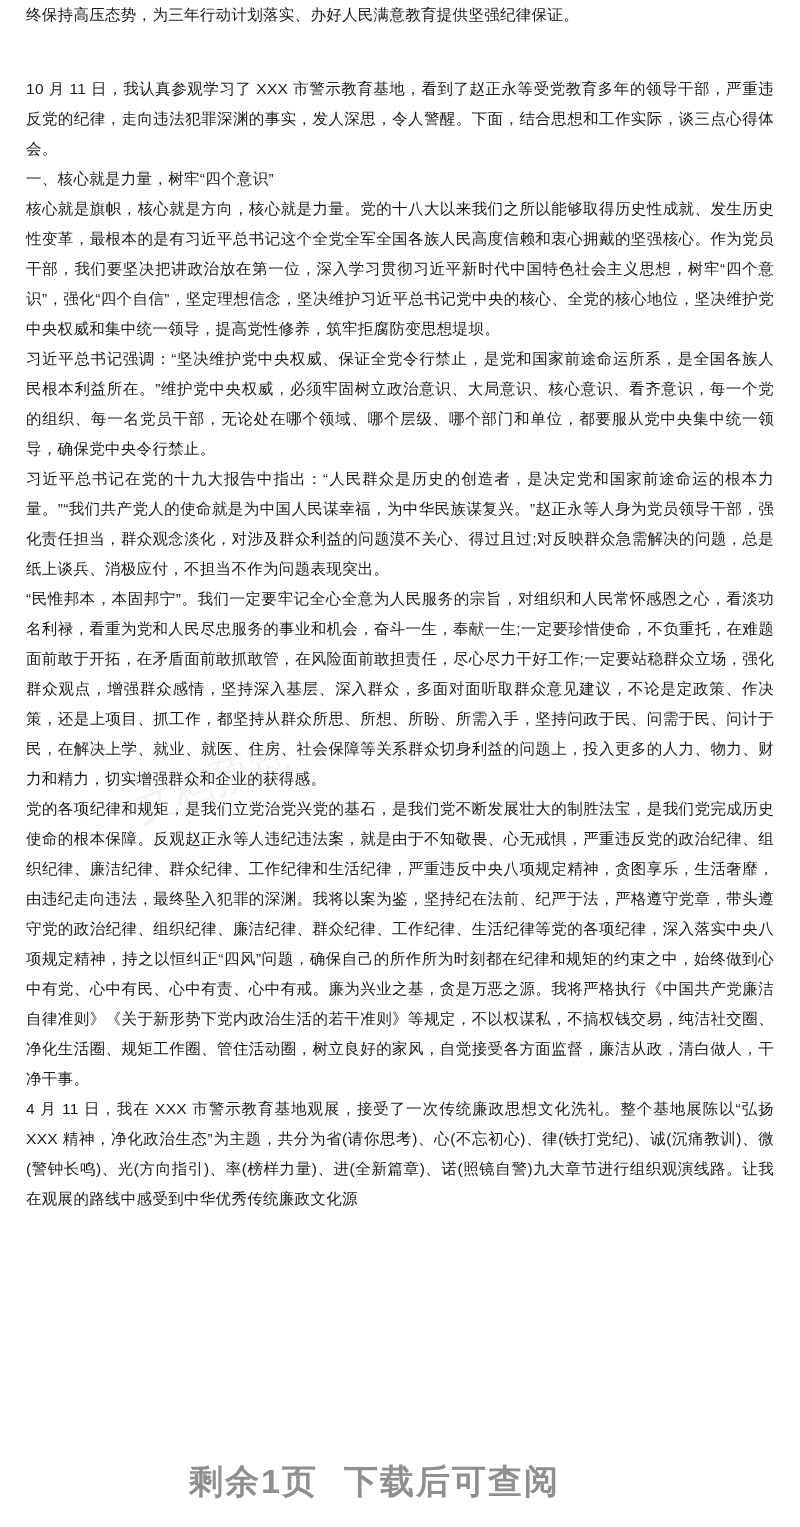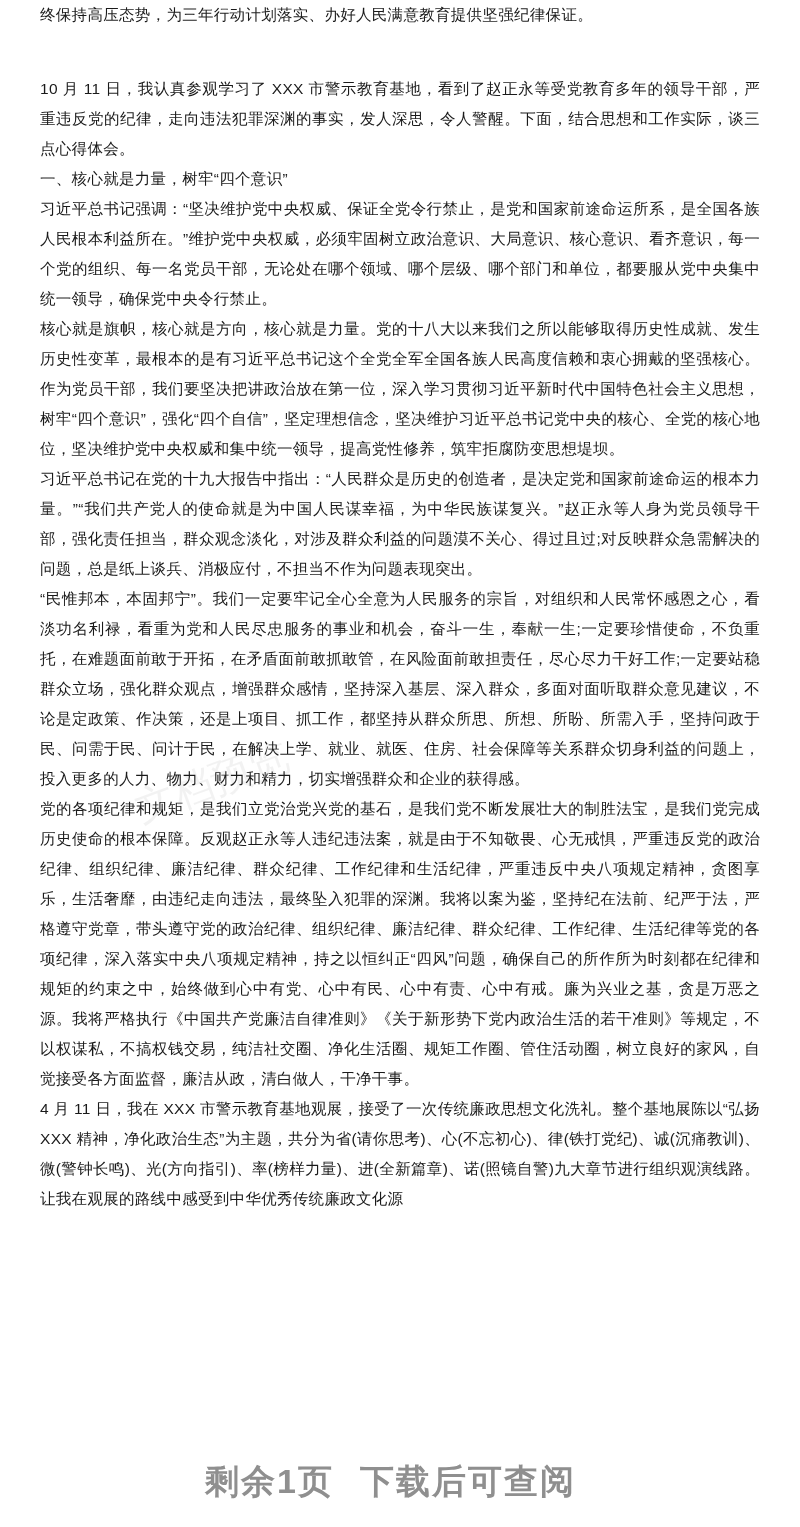--- a/index.html
+++ b/index.html
@@ -20,21 +20,21 @@
     width: 800px;
     height: 1527px;
     background: #fff;
     box-sizing: border-box;
   }
   .doc-body {
     position: absolute;
     top: 0;
     left: 0;
     width: 800px;
-    padding: 0 40px;
+    padding: 0 26px;
     box-sizing: border-box;
   }
   p.para {
     margin: 0;
     font-size: 15.5px;
     line-height: 30px;
     letter-spacing: 0.3px;
     text-align: justify;
     text-justify: inter-ideograph;
     color: #1a1a1a;
@@ -45,21 +45,21 @@
   .footer-cut {
     position: absolute;
     left: 0;
     bottom: 0;
     width: 800px;
     height: 160px;
     background: linear-gradient(to bottom, rgba(255,255,255,0) 0%, #ffffff 38%, #ffffff 100%);
   }
   .footer-note {
     position: absolute;
-    left: 16px;
+    left: 0;
     bottom: 22px;
     width: 749px;
     text-align: center;
     font-size: 34px;
     font-weight: bold;
     color: #8f8f8f;
     letter-spacing: 2px;
     font-family: "Liberation Sans", "DejaVu Sans", sans-serif;
   }
   .footer-note .sep {
@@ -90,22 +90,22 @@
   <div class="watermark">文档预览</div>
 
   <div class="doc-body">
 
     <p class="para">终保持高压态势，为三年行动计划落实、办好人民满意教育提供坚强纪律保证。</p>
 
     <div class="gap"></div>
 
     <p class="para">10 月 11 日，我认真参观学习了 XXX 市警示教育基地，看到了赵正永等受党教育多年的领导干部，严重违反党的纪律，走向违法犯罪深渊的事实，发人深思，令人警醒。下面，结合思想和工作实际，谈三点心得体会。</p>
     <p class="para">一、核心就是力量，树牢“四个意识”</p>
+    <p class="para">核心就是旗帜，核心就是方向，核心就是力量。党的十八大以来我们之所以能够取得历史性成就、发生历史性变革，最根本的是有习近平总书记这个全党全军全国各族人民高度信赖和衷心拥戴的坚强核心。作为党员干部，我们要坚决把讲政治放在第一位，深入学习贯彻习近平新时代中国特色社会主义思想，树牢“四个意识”，强化“四个自信”，坚定理想信念，坚决维护习近平总书记党中央的核心、全党的核心地位，坚决维护党中央权威和集中统一领导，提高党性修养，筑牢拒腐防变思想堤坝。</p>
     <p class="para">习近平总书记强调：“坚决维护党中央权威、保证全党令行禁止，是党和国家前途命运所系，是全国各族人民根本利益所在。”维护党中央权威，必须牢固树立政治意识、大局意识、核心意识、看齐意识，每一个党的组织、每一名党员干部，无论处在哪个领域、哪个层级、哪个部门和单位，都要服从党中央集中统一领导，确保党中央令行禁止。</p>
-    <p class="para">核心就是旗帜，核心就是方向，核心就是力量。党的十八大以来我们之所以能够取得历史性成就、发生历史性变革，最根本的是有习近平总书记这个全党全军全国各族人民高度信赖和衷心拥戴的坚强核心。作为党员干部，我们要坚决把讲政治放在第一位，深入学习贯彻习近平新时代中国特色社会主义思想，树牢“四个意识”，强化“四个自信”，坚定理想信念，坚决维护习近平总书记党中央的核心、全党的核心地位，坚决维护党中央权威和集中统一领导，提高党性修养，筑牢拒腐防变思想堤坝。</p>
     <p class="para">习近平总书记在党的十九大报告中指出：“人民群众是历史的创造者，是决定党和国家前途命运的根本力量。”“我们共产党人的使命就是为中国人民谋幸福，为中华民族谋复兴。”赵正永等人身为党员领导干部，强化责任担当，群众观念淡化，对涉及群众利益的问题漠不关心、得过且过;对反映群众急需解决的问题，总是纸上谈兵、消极应付，不担当不作为问题表现突出。</p>
     <p class="para">“民惟邦本，本固邦宁”。我们一定要牢记全心全意为人民服务的宗旨，对组织和人民常怀感恩之心，看淡功名利禄，看重为党和人民尽忠服务的事业和机会，奋斗一生，奉献一生;一定要珍惜使命，不负重托，在难题面前敢于开拓，在矛盾面前敢抓敢管，在风险面前敢担责任，尽心尽力干好工作;一定要站稳群众立场，强化群众观点，增强群众感情，坚持深入基层、深入群众，多面对面听取群众意见建议，不论是定政策、作决策，还是上项目、抓工作，都坚持从群众所思、所想、所盼、所需入手，坚持问政于民、问需于民、问计于民，在解决上学、就业、就医、住房、社会保障等关系群众切身利益的问题上，投入更多的人力、物力、财力和精力，切实增强群众和企业的获得感。</p>
     <p class="para">党的各项纪律和规矩，是我们立党治党兴党的基石，是我们党不断发展壮大的制胜法宝，是我们党完成历史使命的根本保障。反观赵正永等人违纪违法案，就是由于不知敬畏、心无戒惧，严重违反党的政治纪律、组织纪律、廉洁纪律、群众纪律、工作纪律和生活纪律，严重违反中央八项规定精神，贪图享乐，生活奢靡，由违纪走向违法，最终坠入犯罪的深渊。我将以案为鉴，坚持纪在法前、纪严于法，严格遵守党章，带头遵守党的政治纪律、组织纪律、廉洁纪律、群众纪律、工作纪律、生活纪律等党的各项纪律，深入落实中央八项规定精神，持之以恒纠正“四风”问题，确保自己的所作所为时刻都在纪律和规矩的约束之中，始终做到心中有党、心中有民、心中有责、心中有戒。廉为兴业之基，贪是万恶之源。我将严格执行《中国共产党廉洁自律准则》《关于新形势下党内政治生活的若干准则》等规定，不以权谋私，不搞权钱交易，纯洁社交圈、净化生活圈、规矩工作圈、管住活动圈，树立良好的家风，自觉接受各方面监督，廉洁从政，清白做人，干净干事。</p>
     <p class="para">4 月 11 日，我在 XXX 市警示教育基地观展，接受了一次传统廉政思想文化洗礼。整个基地展陈以“弘扬 XXX 精神，净化政治生态”为主题，共分为省(请你思考)、心(不忘初心)、律(铁打党纪)、诚(沉痛教训)、微(警钟长鸣)、光(方向指引)、率(榜样力量)、进(全新篇章)、诺(照镜自警)九大章节进行组织观演线路。让我在观展的路线中感受到中华优秀传统廉政文化源</p>
 
   </div>
 
   <div class="footer-cut"></div>
 
   <div class="footer-note">

